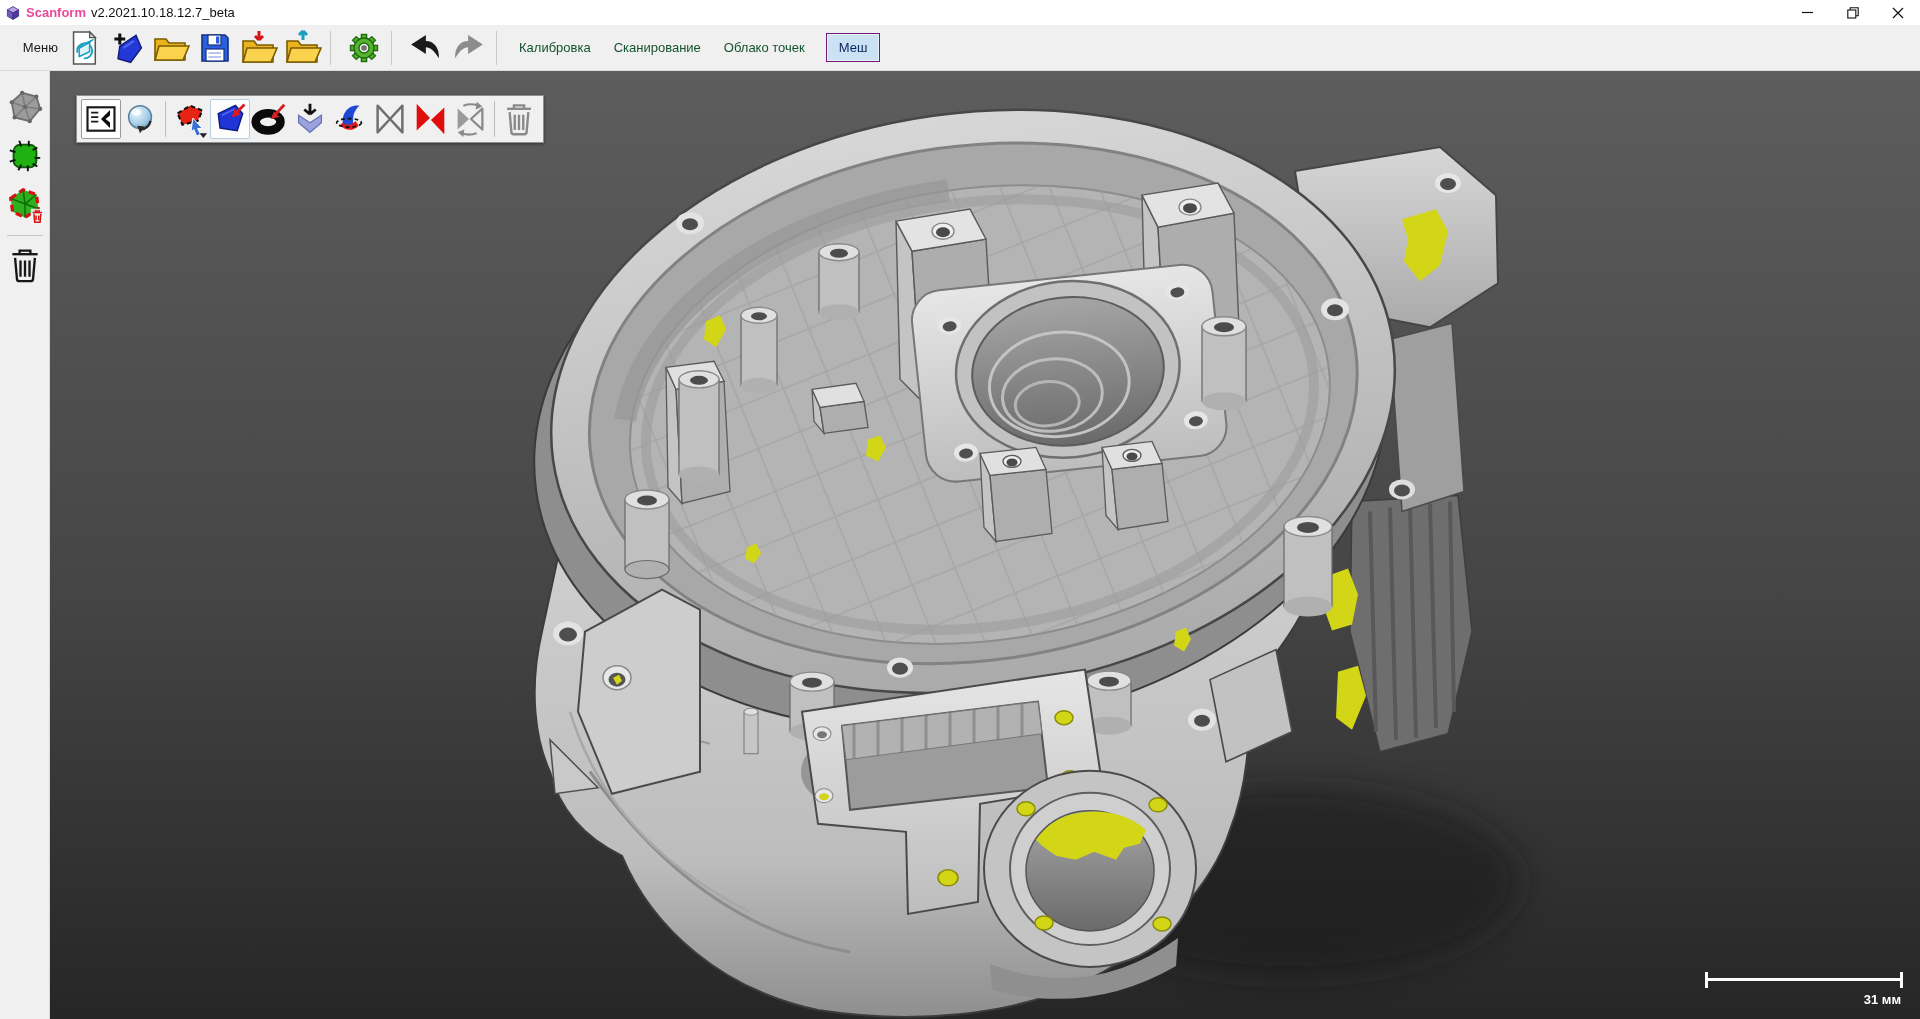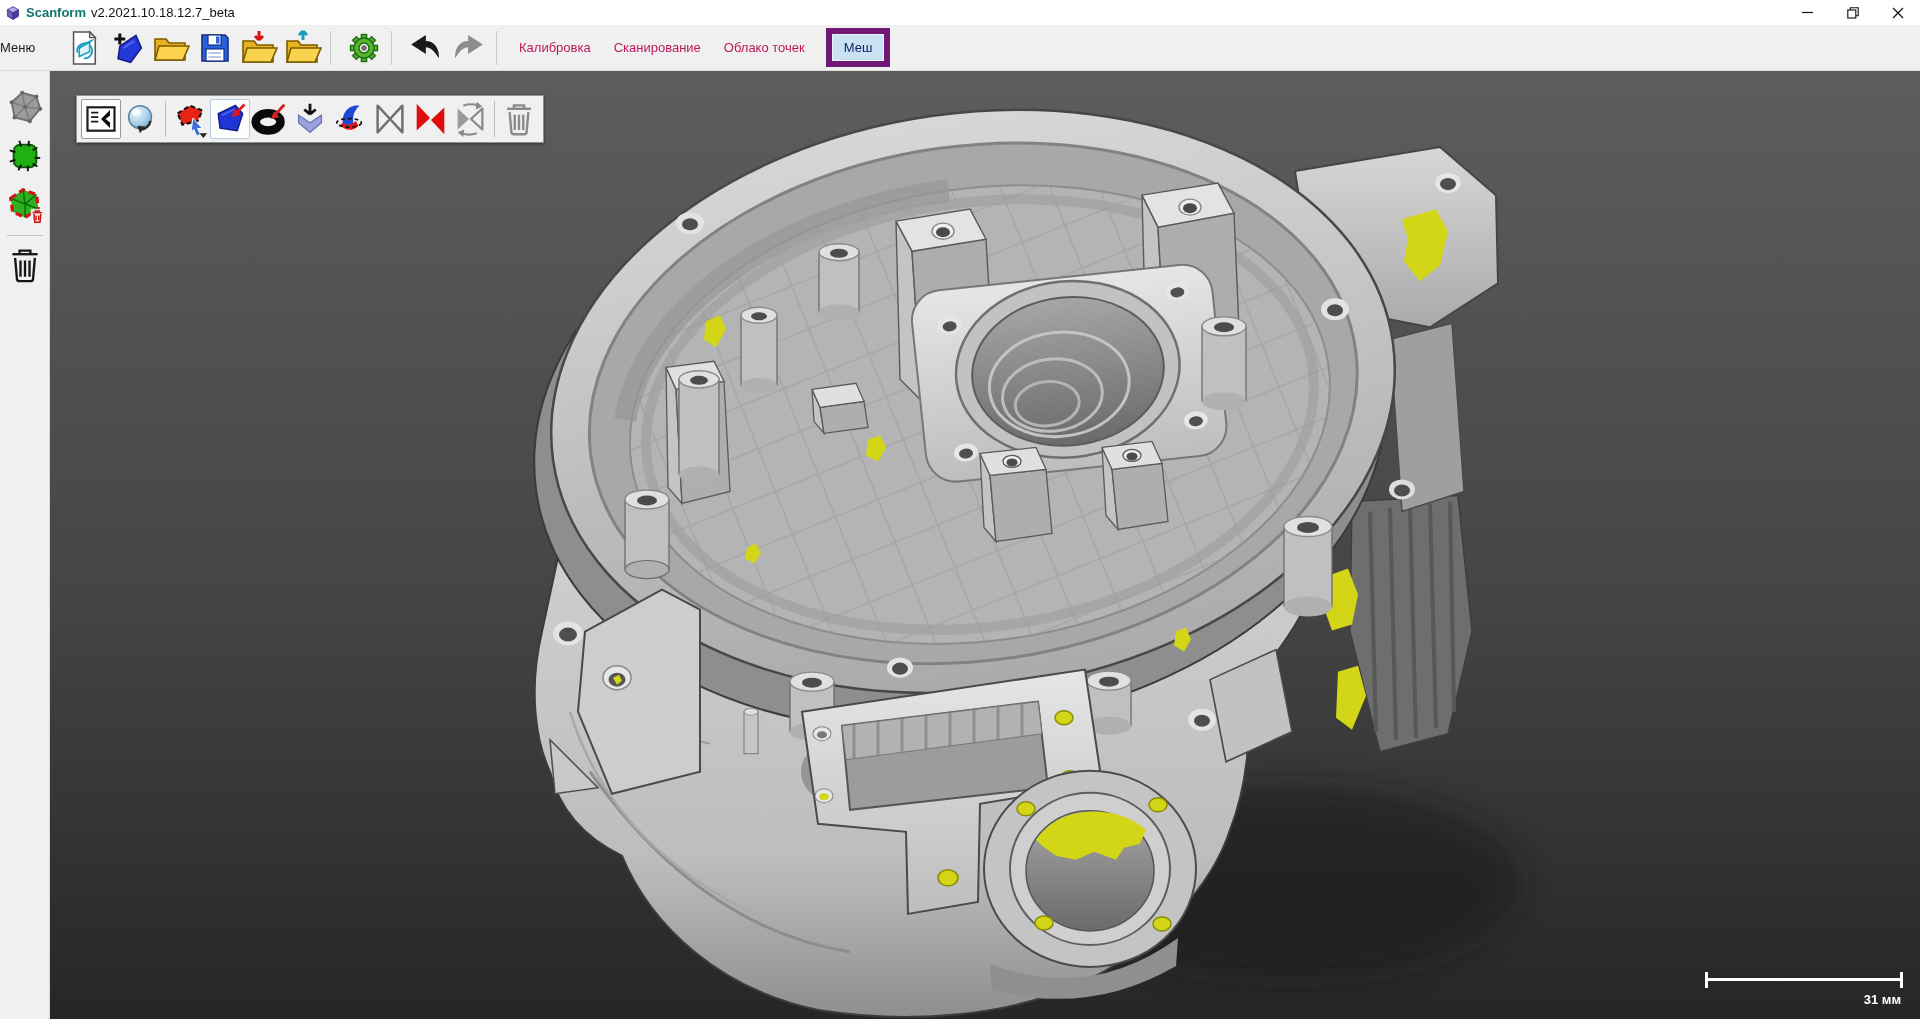--- a/index.html
+++ b/index.html
@@ -3,36 +3,36 @@
 <meta charset="utf-8">
 <style>
   * { margin:0; padding:0; box-sizing:border-box; }
   html,body { width:1920px; height:1019px; overflow:hidden;
     font-family:"Liberation Sans", sans-serif; background:#fff; }
 
   
   .titlebar { position:absolute; left:0; top:0; width:1920px; height:25px;
     background:#ffffff; display:flex; align-items:center; z-index:30; }
   .titlebar .logo { margin-left:5px; width:16px; height:22px; display:flex; align-items:center; }
-  .app-title { margin-left:5px; font-size:13px; color:#0f766e; font-weight:bold; }
+  .app-title { margin-left:5px; font-size:13px; color:#ec4899; font-weight:bold; }
   .app-version { margin-left:5px; font-size:13px; color:#111; }
   .wincontrols { position:absolute; right:0; top:0; height:25px; display:flex; }
   .winbtn { width:45px; height:25px; display:flex; align-items:center; justify-content:center; cursor:default; }
   .winbtn svg { display:block; }
 
   
   .toolbar { position:absolute; left:0; top:25px; width:1920px; height:46px;
     background:#f0f0f0; border-bottom:1px solid #dcdcdc; display:flex; align-items:center; z-index:29; }
-  .menu-btn { width:58px; text-align:left; font-size:13px; color:#1a1a1a; }
+  .menu-btn { width:58px; text-align:right; font-size:13px; color:#1a1a1a; }
   .tbtn { width:38px; height:38px; margin-left:6px; display:flex; align-items:center; justify-content:center; border-radius:3px; }
   .tbtn:first-of-type { margin-left:4px; }
   .tsep { width:1px; height:34px; background:#c9c9c9; margin:0 8px; }
   .tabs { display:flex; align-items:center; margin-left:12px; }
-  .tab { font-size:13px; color:#be185d; margin-right:19px; padding:6px 2px; white-space:nowrap; }
-  .tab.active { background:#cbe2f5; border:6px solid #701a75; padding:6px 12px; margin-right:0;
+  .tab { font-size:13px; color:#14532d; margin-right:19px; padding:6px 2px; white-space:nowrap; }
+  .tab.active { background:#cbe2f5; border:1px solid #701a75; padding:6px 12px; margin-right:0;
     box-shadow:inset 0 0 0 1px #eaf3fb; color:#09245e; }
 
   
   .sidebar { position:absolute; left:0; top:71px; width:50px; bottom:0;
     background:#f0f0f0; border-right:1px solid #d8d8d8; z-index:20; }
   .sbtn { width:40px; height:40px; margin:9px auto 0 auto; display:flex; align-items:center; justify-content:center; }
   .sbtn.first { margin-top:16px; }
   .sdiv { width:36px; height:1px; background:#c4c4c4; margin:10px auto 6px auto; }
 
   

